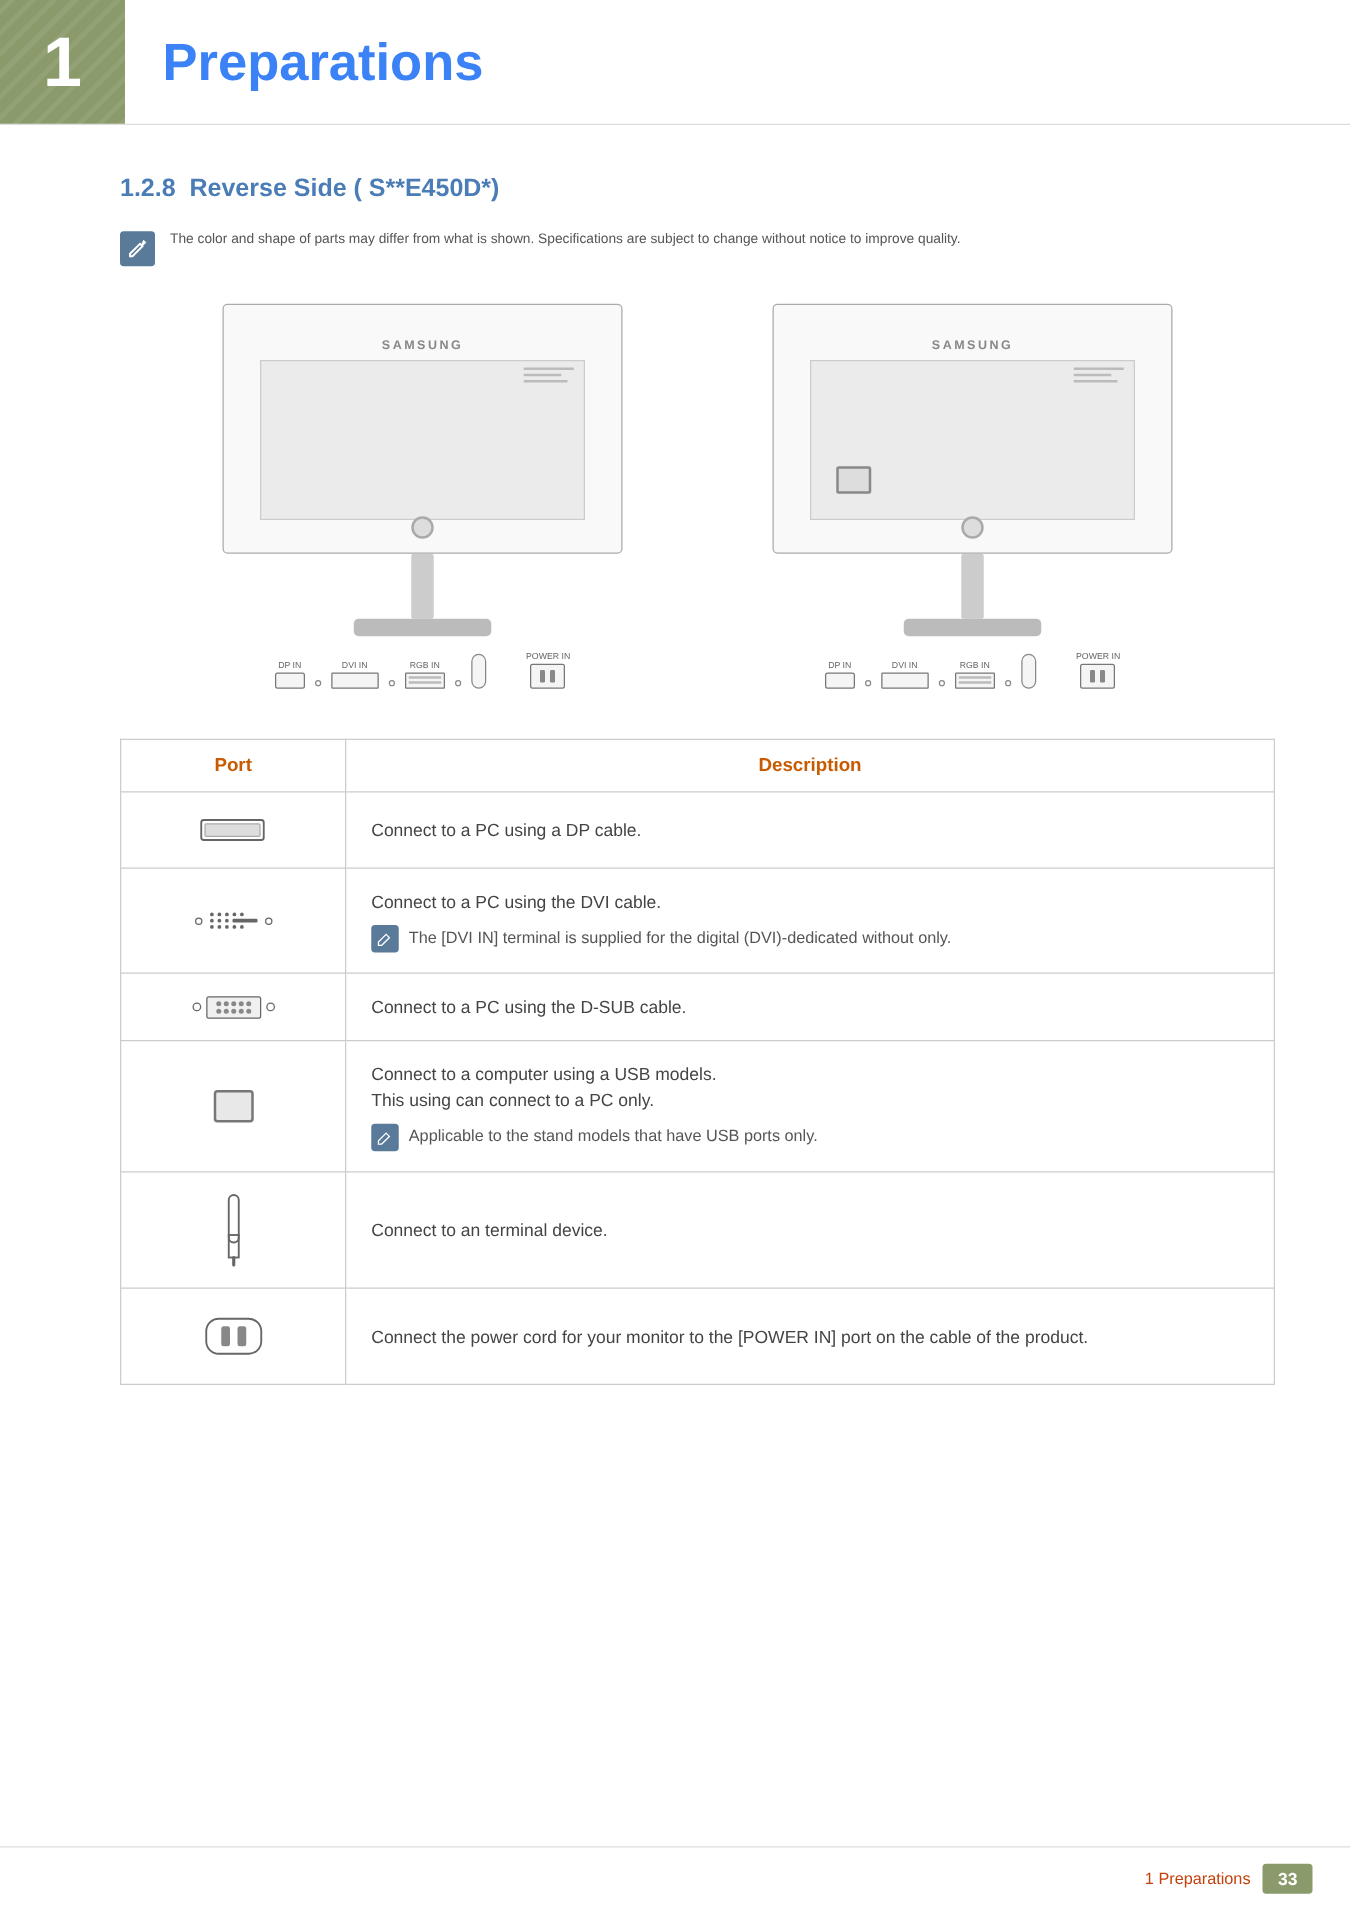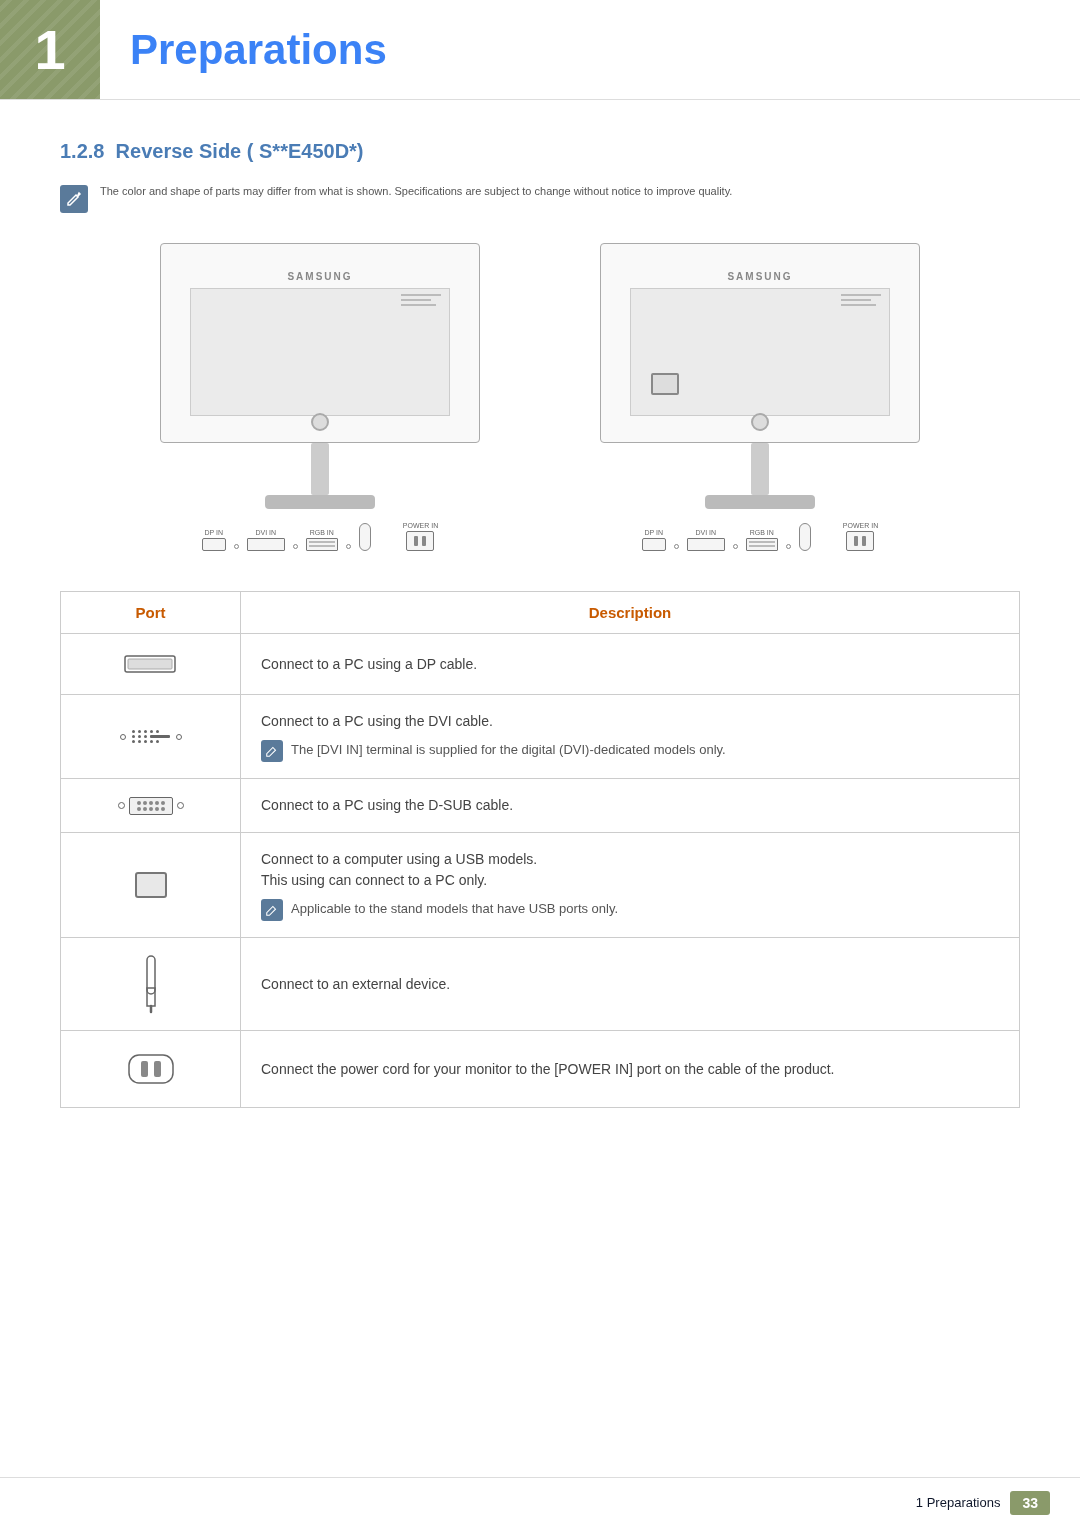--- a/index.html
+++ b/index.html
@@ -55,20 +55,21 @@
     }
     .chapter-title {
       font-size: 42px;
       font-weight: bold;
       color: #3b82f6;
     }
 
     
     .main-content {
       padding: 40px 60px 60px 60px;
+      margin-left: 36px;
     }
 
     
     .section-heading {
       color: #4a7cb5;
       font-size: 20px;
       font-weight: bold;
       margin-bottom: 20px;
     }
 
@@ -216,21 +217,21 @@
       height: 50px;
       display: flex;
       align-items: center;
       justify-content: flex-end;
       padding: 0 30px;
       border-top: 1px solid #ddd;
       background: #fff;
     }
     .footer-text {
       font-size: 13px;
-      color: #0f172a;
+      color: #c2410c;
     }
     .footer-page {
       background: #8a9a6a;
       color: #fff;
       font-size: 14px;
       font-weight: bold;
       padding: 4px 12px;
       border-radius: 3px;
       margin-left: 10px;
     }
@@ -439,21 +440,21 @@
           </div>
         </td>
         <td class="desc-cell">
           <span>Connect to a PC using the DVI cable.</span>
           <div class="table-note">
             <div class="table-note-icon">
               <svg viewBox="0 0 16 16" width="14" height="14" fill="none">
                 <path d="M2 11L2 14H5L12 7L9 4L2 11Z" stroke="white" stroke-width="1.2" fill="none"></path>
               </svg>
             </div>
-            <span class="table-note-text">The [DVI IN] terminal is supplied for the digital (DVI)-dedicated models only.</span>
+            <span class="table-note-text">The [DVI IN] terminal is supplied for the digital (DVI)-dedicated without only.</span>
           </div>
         </td>
       </tr>
 
       <tr>
         <td class="port-cell">
           <div class="tbl-port-svg" style="gap:4px;">
             <div style="width:7px;height:7px;border-radius:50%;border:1.5px solid #666;"></div>
             <div style="width:44px;height:18px;border:1.5px solid #666;border-radius:2px;background:#f0f0f0;display:flex;align-items:center;justify-content:center;gap:2px;">
               <div style="display:grid;grid-template-columns:repeat(5,4px);grid-template-rows:repeat(2,4px);gap:2px;">
@@ -502,21 +503,21 @@
           <div class="tbl-port-svg">
             <svg width="36" height="60" viewBox="0 0 36 60">
 
               <rect x="14" y="2" width="8" height="38" rx="4" fill="none" stroke="#666" stroke-width="1.5"></rect>
               <rect x="14" y="34" width="8" height="18" rx="0" fill="none" stroke="#666" stroke-width="1.5"></rect>
               <line x1="18" y1="52" x2="18" y2="58" stroke="#666" stroke-width="2.5" stroke-linecap="round"></line>
             </svg>
           </div>
         </td>
         <td class="desc-cell">
-          <span>Connect to an external device.</span>
+          <span>Connect to an terminal device.</span>
         </td>
       </tr>
 
       <tr>
         <td class="port-cell">
           <div class="tbl-port-svg">
             <svg width="56" height="44" viewBox="0 0 56 44">
 
               <rect x="6" y="8" width="44" height="28" rx="10" fill="none" stroke="#666" stroke-width="1.5"></rect>
               <rect x="18" y="14" width="7" height="16" rx="2" fill="#888"></rect>

